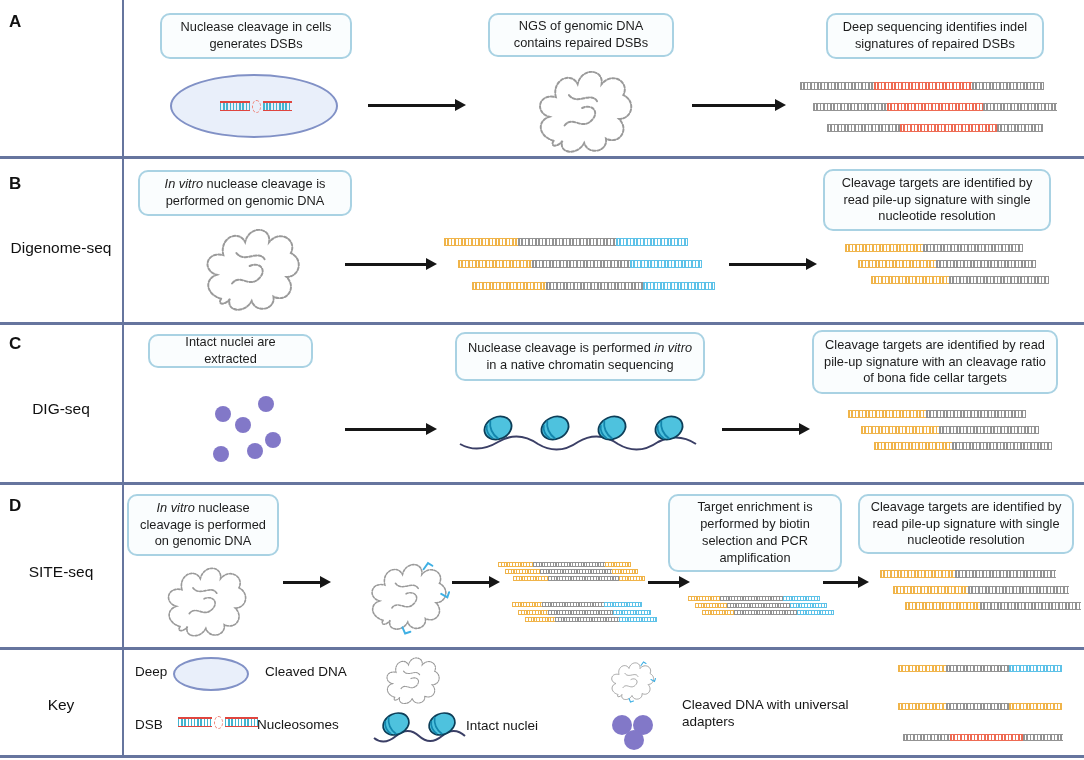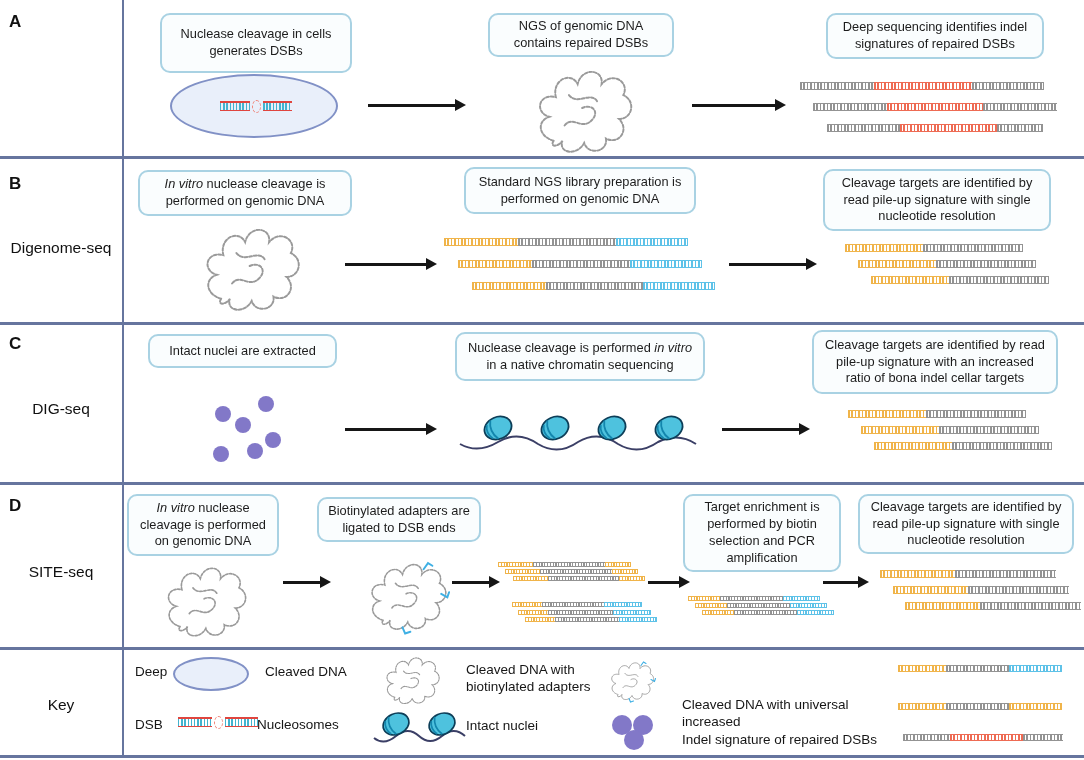--- a/index.html
+++ b/index.html
@@ -74,21 +74,21 @@
 
   <div class="vline" style="left:122px"></div>
   <div class="hline" style="top:156px"></div>
   <div class="hline" style="top:322px"></div>
   <div class="hline" style="top:482px"></div>
   <div class="hline" style="top:647px"></div>
   <div class="hline" style="top:755px"></div>
 
   <div class="plabel" style="left:9px;top:12px">A</div>
 
-  <div class="bx" style="left:160px;top:13px;width:192px;height:60px">
+  <div class="bx" style="left:160px;top:13px;width:192px;height:46px">
     <span>Nuclease cleavage in cells generates DSBs</span>
   </div>
   <div class="bx" style="left:826px;top:13px;width:218px;height:46px">
     <span>Deep sequencing identifies indel signatures of repaired DSBs</span>
   </div>
   <div class="bx" style="left:488px;top:13px;width:186px;height:44px">
     <span>NGS of genomic DNA contains repaired DSBs</span>
   </div>
 
   <div class="cell" style="left:170px;top:74px;width:168px;height:64px"></div>
@@ -119,23 +119,20 @@
       <i class="sg r" style="width:97px"></i>
       <i class="sg g" style="width:46px"></i>
     </div>
 
   <div class="plabel" style="left:9px;top:174px">B</div>
   <div class="mlabel" style="top:238px">Digenome-seq</div>
 
   <div class="bx" style="left:138px;top:170px;width:214px;height:46px">
     <span><i>In vitro</i><span> nuclease cleavage is performed on genomic DNA</span></span>
   </div>
-  <div class="bx" style="left:464px;top:167px;width:232px;height:47px">
-    <span>Standard NGS library preparation is performed on genomic DNA</span>
-  </div>
   <div class="bx" style="left:823px;top:169px;width:228px;height:62px">
     <span>Cleavage targets are identified by read pile-up signature with single nucleotide resolution</span>
   </div>
 
   <svg class="abs" style="left:192px;top:216px" width="115" height="98" viewBox="0 0 100 90">
       <use href="#scrib"></use>
     </svg>
   <div class="arrow" style="left:345px;top:263px;width:82px"></div>
 
   <div class="read" style="left:444px;top:238px;width:244px">
@@ -165,28 +162,28 @@
       <i class="sg g" style="width:100px"></i>
     </div>
   <div class="read" style="left:871px;top:276px;width:178px">
       <i class="sg o" style="width:78px"></i>
       <i class="sg g" style="width:100px"></i>
     </div>
 
   <div class="plabel" style="left:9px;top:334px">C</div>
   <div class="mlabel" style="top:399px">DIG-seq</div>
 
-  <div class="bx" style="left:148px;top:334px;width:189px;height:34px">
+  <div class="bx" style="left:148px;top:334px;width:165px;height:34px">
     <span>Intact nuclei are extracted</span>
   </div>
   <div class="bx" style="left:455px;top:332px;width:250px;height:49px">
     <span><span>Nuclease cleavage is performed </span><i>in vitro</i><span> in a native chromatin sequencing</span></span>
   </div>
   <div class="bx" style="left:812px;top:330px;width:246px;height:64px">
-    <span>Cleavage targets are identified by read pile-up signature with an increased ratio of bona indel cellar targets</span>
+    <span>Cleavage targets are identified by read pile-up signature with an cleavage ratio of bona fide cellar targets</span>
   </div>
 
   <span class="nucleus" style="left:215px;top:406px;width:16px;height:16px"></span>
   <span class="nucleus" style="left:235px;top:417px;width:16px;height:16px"></span>
   <span class="nucleus" style="left:258px;top:396px;width:16px;height:16px"></span>
   <span class="nucleus" style="left:265px;top:432px;width:16px;height:16px"></span>
   <span class="nucleus" style="left:247px;top:443px;width:16px;height:16px"></span>
   <span class="nucleus" style="left:213px;top:446px;width:16px;height:16px"></span>
 
   <div class="arrow" style="left:345px;top:428px;width:82px"></div>
@@ -213,24 +210,21 @@
       <i class="sg o" style="width:78px"></i>
       <i class="sg g" style="width:100px"></i>
     </div>
 
   <div class="plabel" style="left:9px;top:496px">D</div>
   <div class="mlabel" style="top:562px">SITE-seq</div>
 
   <div class="bx" style="left:127px;top:494px;width:152px;height:62px">
     <span><i>In vitro</i><span> nuclease cleavage is performed on genomic DNA</span></span>
   </div>
-  <div class="bx" style="left:317px;top:497px;width:164px;height:45px">
-    <span>Biotinylated adapters are ligated to DSB ends</span>
-  </div>
-  <div class="bx" style="left:683px;top:494px;width:158px;height:78px">
+  <div class="bx" style="left:668px;top:494px;width:174px;height:78px">
     <span>Target enrichment is performed by biotin selection and PCR amplification</span>
   </div>
   <div class="bx" style="left:858px;top:494px;width:216px;height:60px">
     <span>Cleavage targets are identified by read pile-up signature with single nucleotide resolution</span>
   </div>
 
   <svg class="abs" style="left:158px;top:556px" width="92" height="84" viewBox="0 0 100 90">
       <use href="#scrib"></use>
     </svg>
   <div class="arrow" style="left:283px;top:581px;width:38px"></div>
@@ -321,43 +315,41 @@
       <use href="#scrib"></use>
     </svg>
 
   <div class="klabel" style="left:257px;top:716px">Nucleosomes</div>
   <svg class="abs" style="left:372px;top:706px" width="95" height="42" viewBox="0 0 95 42">
     <path class="string" d="M2,32 Q12,40 24,30 Q36,20 47,30 Q58,40 70,30 Q82,20 93,30"></path>
     <use href="#nuc" transform="translate(24,18) scale(0.95)"></use>
     <use href="#nuc" transform="translate(70,18) scale(0.95)"></use>
   </svg>
 
-  <div class="klabel" style="left:466px;top:661px;width:160px">Cleaved DNA with biotinylated adapters</div>
   <svg class="abs" style="left:606px;top:655px" width="50" height="48" viewBox="0 0 100 90">
       <use href="#scrib-bio"></use>
     </svg>
 
   <div class="klabel" style="left:466px;top:717px">Intact nuclei</div>
   <span class="nucleus" style="left:612px;top:715px;width:20px;height:20px"></span>
   <span class="nucleus" style="left:633px;top:715px;width:20px;height:20px"></span>
   <span class="nucleus" style="left:624px;top:730px;width:20px;height:20px"></span>
 
   <div class="read" style="left:898px;top:665px;width:164px;height:7px">
       <i class="sg o" style="width:48px"></i>
       <i class="sg g" style="width:63px"></i>
       <i class="sg b" style="width:53px"></i>
     </div>
 
-  <div class="klabel" style="left:682px;top:696px;width:205px">Cleaved DNA with universal increased</div>
+  <div class="klabel" style="left:682px;top:696px;width:205px">Cleaved DNA with universal adapters</div>
   <div class="read" style="left:898px;top:703px;width:164px;height:7px">
       <i class="sg o" style="width:48px"></i>
       <i class="sg g" style="width:63px"></i>
       <i class="sg o" style="width:53px"></i>
     </div>
 
-  <div class="klabel" style="left:682px;top:731px;width:225px">Indel signature of repaired DSBs</div>
   <div class="read" style="left:903px;top:734px;width:160px;height:7px">
       <i class="sg g" style="width:47px"></i>
       <i class="sg r" style="width:73px"></i>
       <i class="sg g" style="width:40px"></i>
     </div>
 
 </div>
 
 </body></html>

